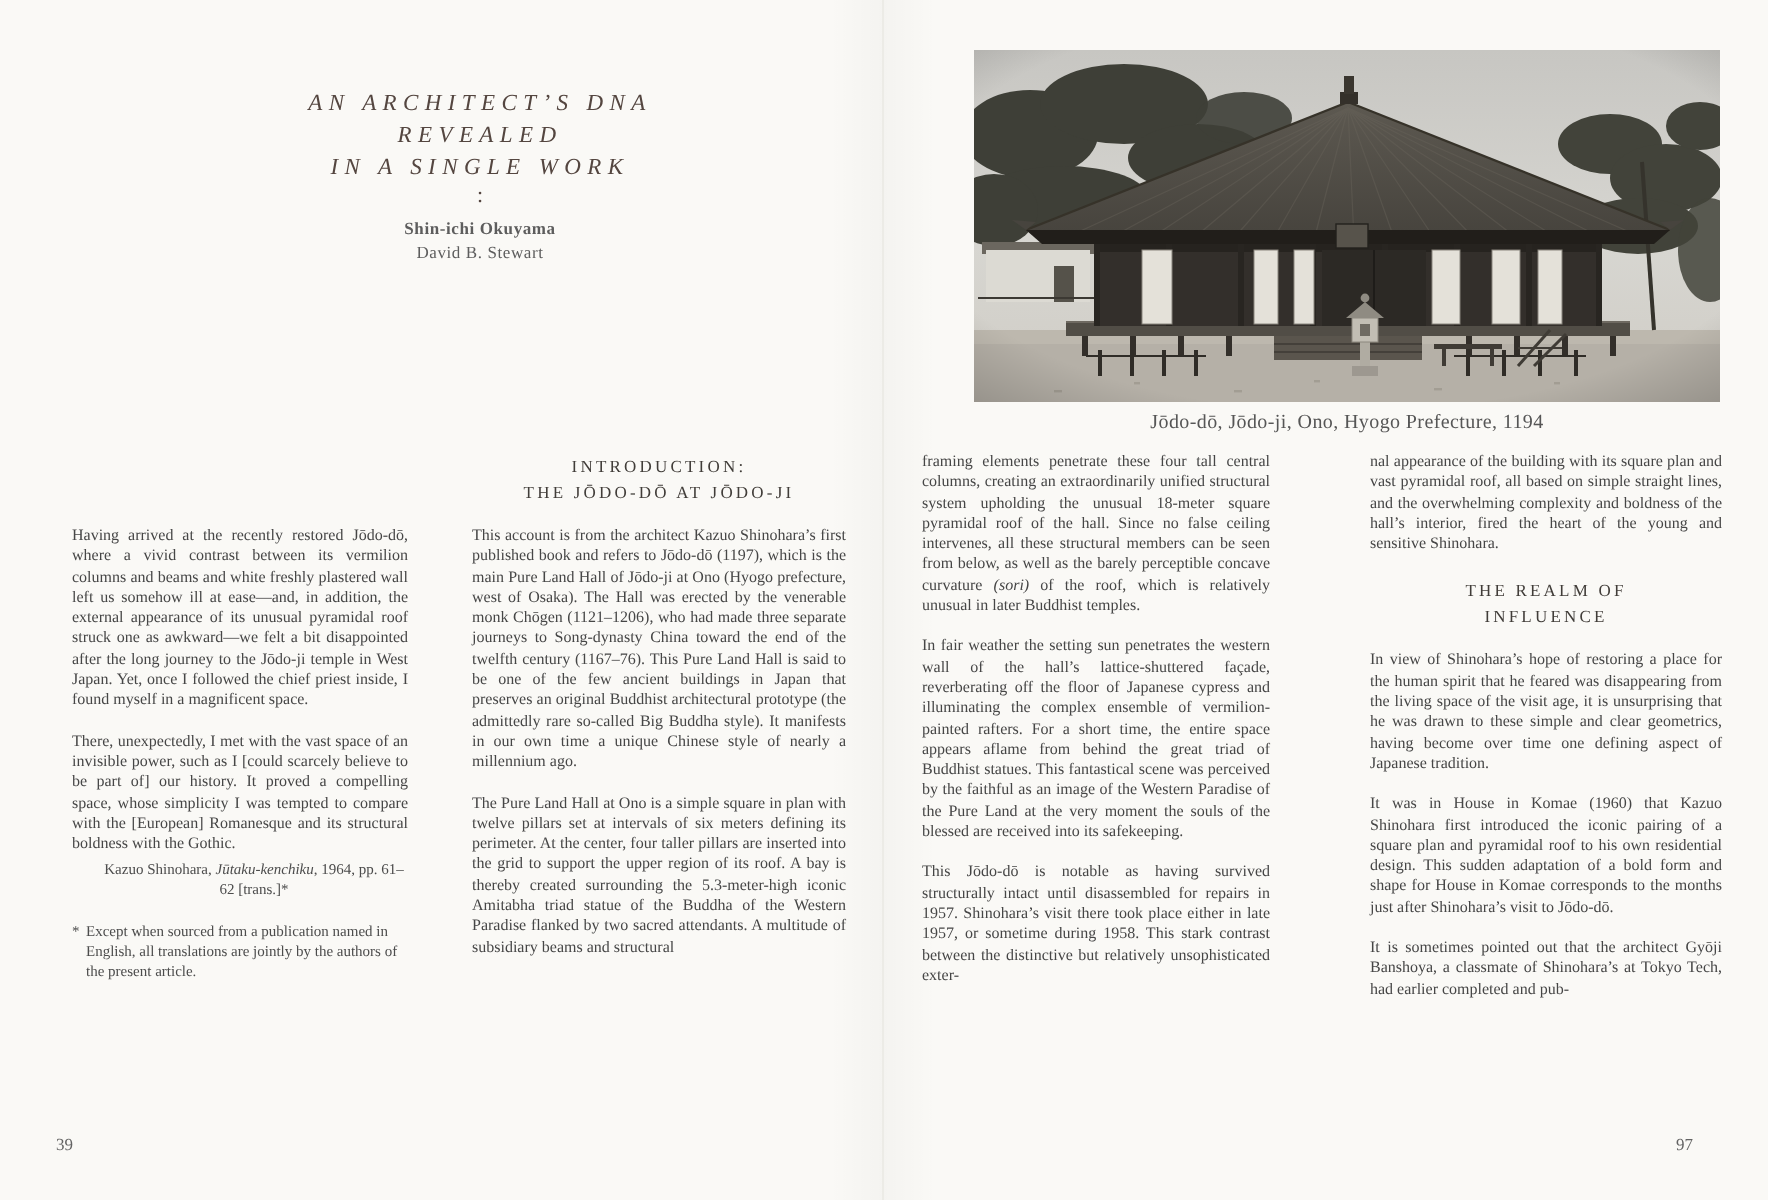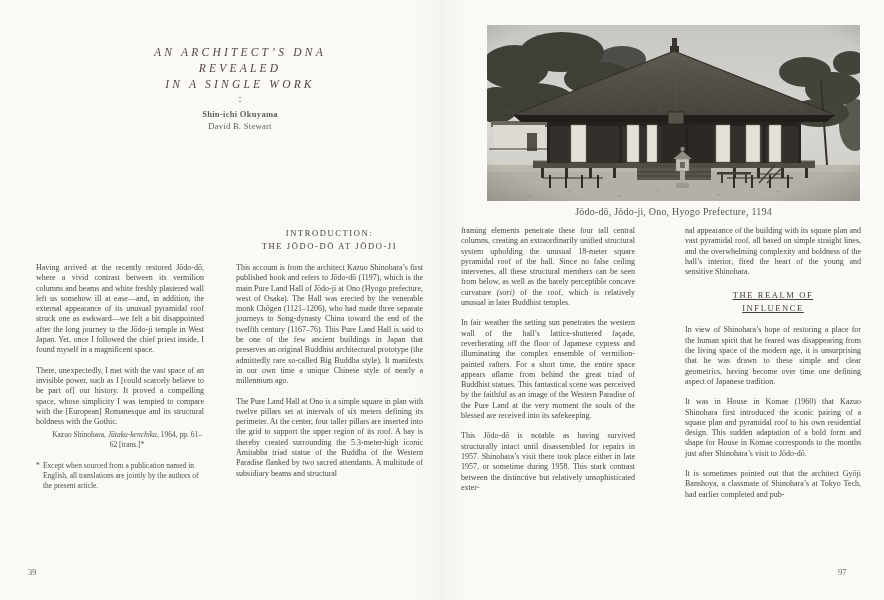--- a/index.html
+++ b/index.html
@@ -27,21 +27,21 @@
   .col p{margin:0;}
   .col p.mt{margin-top:10px;}
   .lp-col1{left:36px;top:263px;width:168px;}
   .lp-col2{left:196px;top:227px;width:187px;margin-left:40px;}
   .rp-col1{left:461px;top:226px;width:174px;}
   .rp-col2{left:685px;top:226px;width:176px;}
 
   .sec-heading{font-size:8.5px;font-weight:normal;letter-spacing:1.6px;text-align:center;
     line-height:12.5px;color:#413d39;margin:0 0 11px 0;}
   .sec-heading .hline{display:block;}
-  .realm-heading{margin:12px 0 11px 0;text-decoration:underline;}
+  .realm-heading{margin:12px 0 11px 0;}
 
   .citation{margin-top:3px;padding-left:14px;font-size:7.5px;line-height:9.9px;text-align:center;color:#4c4c4c;}
   .footnote{margin-top:11px;display:flex;font-size:7.5px;line-height:9.9px;text-align:left;color:#4c4c4c;}
   .fn-mark{flex:none;width:7px;}
 
   
   .photo{position:absolute;left:487px;top:25px;width:373px;height:176px;}
   .photo svg{display:block;width:100%;height:100%;}
   .caption{position:absolute;left:487px;top:206px;width:373px;text-align:center;
     font-size:10px;color:#565656;letter-spacing:0.2px;}
@@ -262,20 +262,20 @@
       <p class="mt">In fair weather the setting sun penetrates the western wall of the hall’s lattice-shuttered façade, reverberating off the floor of Japanese cypress and illuminating the complex ensemble of vermilion-painted rafters. For a short time, the entire space appears aflame from behind the great triad of Buddhist statues. This fantastical scene was perceived by the faithful as an image of the Western Paradise of the Pure Land at the very moment the souls of the blessed are received into its safekeeping.</p>
       <p class="mt">This Jōdo-dō is notable as having survived structurally intact until disassembled for repairs in 1957. Shinohara’s visit there took place either in late 1957, or sometime during 1958. This stark contrast between the distinctive but relatively unsophisticated exter-</p>
     </div>
 
     <div class="col rp-col2">
       <p>nal appearance of the building with its square plan and vast pyramidal roof, all based on simple straight lines, and the overwhelming complexity and boldness of the hall’s interior, fired the heart of the young and sensitive Shinohara.</p>
       <h3 class="sec-heading realm-heading">
         <span class="hline">THE REALM OF</span>
         <span class="hline">INFLUENCE</span>
       </h3>
-      <p>In view of Shinohara’s hope of restoring a place for the human spirit that he feared was disappearing from the living space of the modern age, it is unsurprising that he was drawn to these simple and clear geometrics, having become over time one defining aspect of Japanese tradition.</p>
+      <p>In view of Shinohara’s hope of restoring a place for the human spirit that he feared was disappearing from the living space of the visit age, it is unsurprising that he was drawn to these simple and clear geometrics, having become over time one defining aspect of Japanese tradition.</p>
       <p class="mt">It was in House in Komae (1960) that Kazuo Shinohara first introduced the iconic pairing of a square plan and pyramidal roof to his own residential design. This sudden adaptation of a bold form and shape for House in Komae corresponds to the months just after Shinohara’s visit to Jōdo-dō.</p>
       <p class="mt">It is sometimes pointed out that the architect Gyōji Banshoya, a classmate of Shinohara’s at Tokyo Tech, had earlier completed and pub-</p>
     </div>
 
     <div class="page-num right">97</div>
   </section>
 </div>
 
 </body></html>

